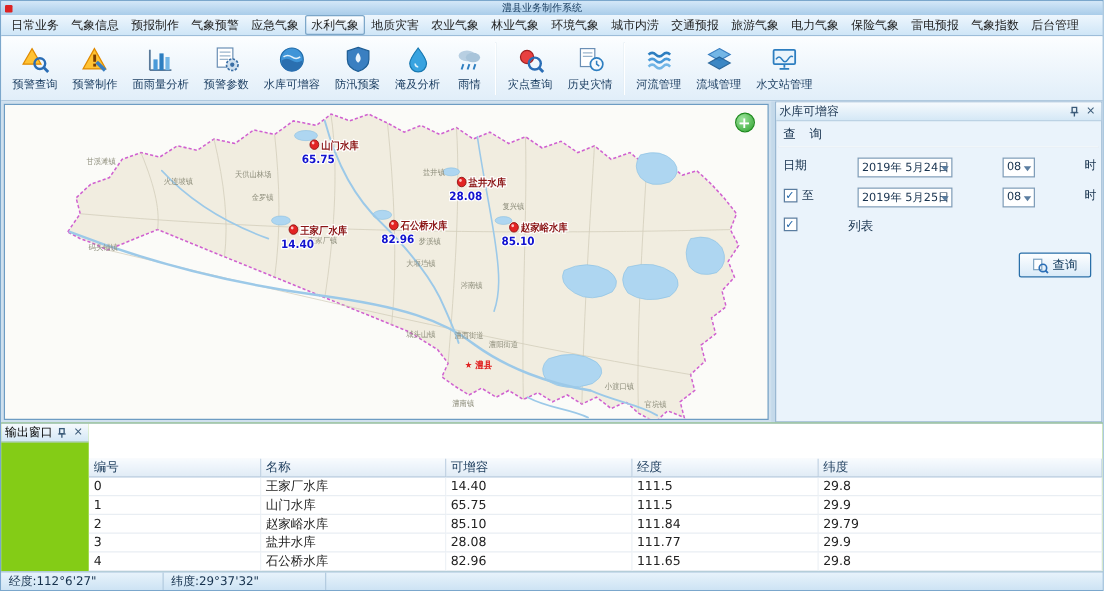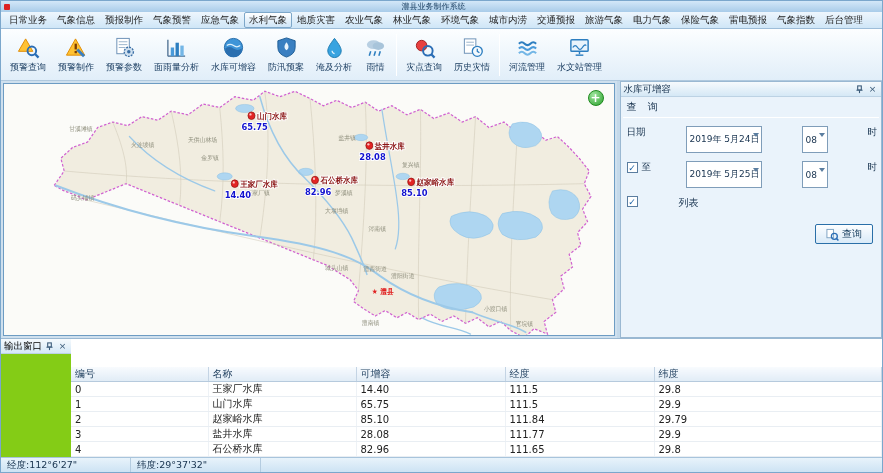--- a/index.html
+++ b/index.html
@@ -57,21 +57,21 @@
     display:flex; flex-direction:column; font-size:10px; color:#17324e; }
   .dock-caption { height:15px; background:linear-gradient(#f6fafd,#d5e8f6);
     border-bottom:1px solid #bcd2e4; display:flex; align-items:center; padding:0 3px; }
   .dock-caption .cap-text { flex:1; font-size:9.5px; }
   .dock-icon { width:11px; height:11px; display:flex; align-items:center; justify-content:center;
     color:#3a5a78; font-size:9px; cursor:pointer; margin-left:2px; }
   .panel-section-title { font-size:10px; padding:3px 6px 2px 6px; letter-spacing:4px; }
   .panel-divider { height:1px; background:#b9cfe1; border-bottom:1px solid #ffffff; margin:1px 2px 4px 2px; }
   .ctl-row { display:flex; align-items:flex-start; padding:4px 4px 4px 6px;gap:37px; }
   .ctl-label { width:22px; font-size:9.5px; flex:0 0 auto; }
-  .dropdown { height:27px; background:#fff; border:1px solid #7f9db9; display:flex;
+  .dropdown { height:16px; background:#fff; border:1px solid #7f9db9; display:flex;
     align-items:center; font-size:9px; padding-left:3px; position:relative; }
   .dd-date { width:76px; }
   .dd-hour { width:26px; margin-left:3px; }
   .dd-arrow { position:absolute; right:2px; top:6px; width:0; height:0;
     border-left:3px solid transparent; border-right:3px solid transparent; border-top:4px solid #5a7da0; }
   .suffix { font-size:9.5px; margin-left:3px; }
   .checkbox { width:11px; height:11px; background:#fff; border:1px solid #5a7da0;
     display:inline-flex; align-items:center; justify-content:center; font-size:9px; color:#1f64a8;
     margin-right:4px; flex:0 0 auto; cursor:pointer; }
   .query-btn { margin:10px 8px 0 auto; width:58px; height:20px; display:flex; align-items:center;
@@ -144,45 +144,45 @@
             <rect x="10" y="8" width="2.4" height="6" fill="#7a3c00"></rect>
             <rect x="10" y="15.6" width="2.4" height="2.4" fill="#7a3c00"></rect>
             <rect x="15" y="13" width="3" height="10" fill="#3a7fc1" transform="rotate(-45 16 18)"></rect>
           </svg>
       </span>
       <span class="tlabel">预警制作</span>
     </div>
     <div class="tool-btn">
       <span class="ticon">
         <svg width="23" height="23" viewBox="0 0 24 24">
+            <line x1="3" y1="21" x2="21" y2="21" stroke="#5a7a9a" stroke-width="1.5"></line>
+            <line x1="3" y1="21" x2="3" y2="4" stroke="#5a7a9a" stroke-width="1.5"></line>
+            <rect x="6" y="12" width="3.5" height="9" fill="#4a9ad9"></rect>
+            <rect x="11" y="7" width="3.5" height="14" fill="#2d7ec0"></rect>
+            <rect x="16" y="10" width="3.5" height="11" fill="#73b6e6"></rect>
+          </svg>
+      </span>
+      <span class="tlabel">面雨量分析</span>
+    </div>
+    <div class="tool-btn">
+      <span class="ticon">
+        <svg width="23" height="23" viewBox="0 0 24 24">
             <rect x="4" y="2.5" width="13" height="16" fill="#fff" stroke="#6a8fb5"></rect>
             <line x1="6" y1="6" x2="15" y2="6" stroke="#9ab4cc"></line>
             <line x1="6" y1="9" x2="15" y2="9" stroke="#9ab4cc"></line>
             <line x1="6" y1="12" x2="13" y2="12" stroke="#9ab4cc"></line>
             <circle cx="16.5" cy="16.5" r="4.8" fill="#cfe0ef" stroke="#3a6ea5" stroke-width="1.4" stroke-dasharray="2 1.2"></circle>
             <circle cx="16.5" cy="16.5" r="1.8" fill="#3a6ea5"></circle>
           </svg>
       </span>
       <span class="tlabel">预警参数</span>
     </div>
     <div class="tool-btn">
       <span class="ticon">
         <svg width="23" height="23" viewBox="0 0 24 24">
-            <line x1="3" y1="21" x2="21" y2="21" stroke="#5a7a9a" stroke-width="1.5"></line>
-            <line x1="3" y1="21" x2="3" y2="4" stroke="#5a7a9a" stroke-width="1.5"></line>
-            <rect x="6" y="12" width="3.5" height="9" fill="#4a9ad9"></rect>
-            <rect x="11" y="7" width="3.5" height="14" fill="#2d7ec0"></rect>
-            <rect x="16" y="10" width="3.5" height="11" fill="#73b6e6"></rect>
-          </svg>
-      </span>
-      <span class="tlabel">面雨量分析</span>
-    </div>
-    <div class="tool-btn">
-      <span class="ticon">
-        <svg width="23" height="23" viewBox="0 0 24 24">
             <circle cx="12" cy="12" r="9.5" fill="#3f95d8" stroke="#1f6aa8"></circle>
             <path d="M3.5 13 q4 -3 8.5 0 t8.5 0 v4 a9.5 9.5 0 0 1 -17 0 Z" fill="#2a6fb0"></path>
             <path d="M5 10 q3.5 -2.5 7 0 t7 0" stroke="#dff0fb" stroke-width="1.3" fill="none"></path>
           </svg>
       </span>
       <span class="tlabel">水库可增容</span>
     </div>
     <div class="tool-btn">
       <span class="ticon">
         <svg width="23" height="23" viewBox="0 0 24 24">
@@ -243,20 +243,29 @@
 
     <div class="tool-btn">
       <span class="ticon">
         <svg width="23" height="23" viewBox="0 0 24 24">
             <path d="M3 8 q3 -3 6 0 t6 0 t6 0" stroke="#2d7ec0" stroke-width="2.2" fill="none"></path>
             <path d="M3 13 q3 -3 6 0 t6 0 t6 0" stroke="#4a9ad9" stroke-width="2.2" fill="none"></path>
             <path d="M3 18 q3 -3 6 0 t6 0 t6 0" stroke="#73b6e6" stroke-width="2.2" fill="none"></path>
           </svg>
       </span>
       <span class="tlabel">河流管理</span>
+    </div>
+    <div class="tool-btn">
+      <span class="ticon">
+        <svg width="23" height="23" viewBox="0 0 24 24">
+            <path d="M12 3 L21 8 12 13 3 8 Z" fill="#73b6e6" stroke="#3a7fc1"></path>
+            <path d="M12 10 L21 15 12 20 3 15 Z" fill="#2d7ec0" stroke="#1d5d94" opacity="0.92"></path>
+          </svg>
+      </span>
+      <span class="tlabel">流域管理</span>
     </div>
     <div class="tool-btn">
       <span class="ticon">
         <svg width="23" height="23" viewBox="0 0 24 24">
             <rect x="3" y="4" width="18" height="12" rx="1" fill="#eaf4fc" stroke="#2d7ec0" stroke-width="1.5"></rect>
             <path d="M5 12 q2.5 -4 5 0 t5 0 t4 -2" stroke="#2d7ec0" stroke-width="1.3" fill="none"></path>
             <line x1="12" y1="16" x2="12" y2="19" stroke="#2d7ec0" stroke-width="1.5"></line>
             <line x1="8" y1="20" x2="16" y2="20" stroke="#2d7ec0" stroke-width="1.5"></line>
           </svg>
       </span>

